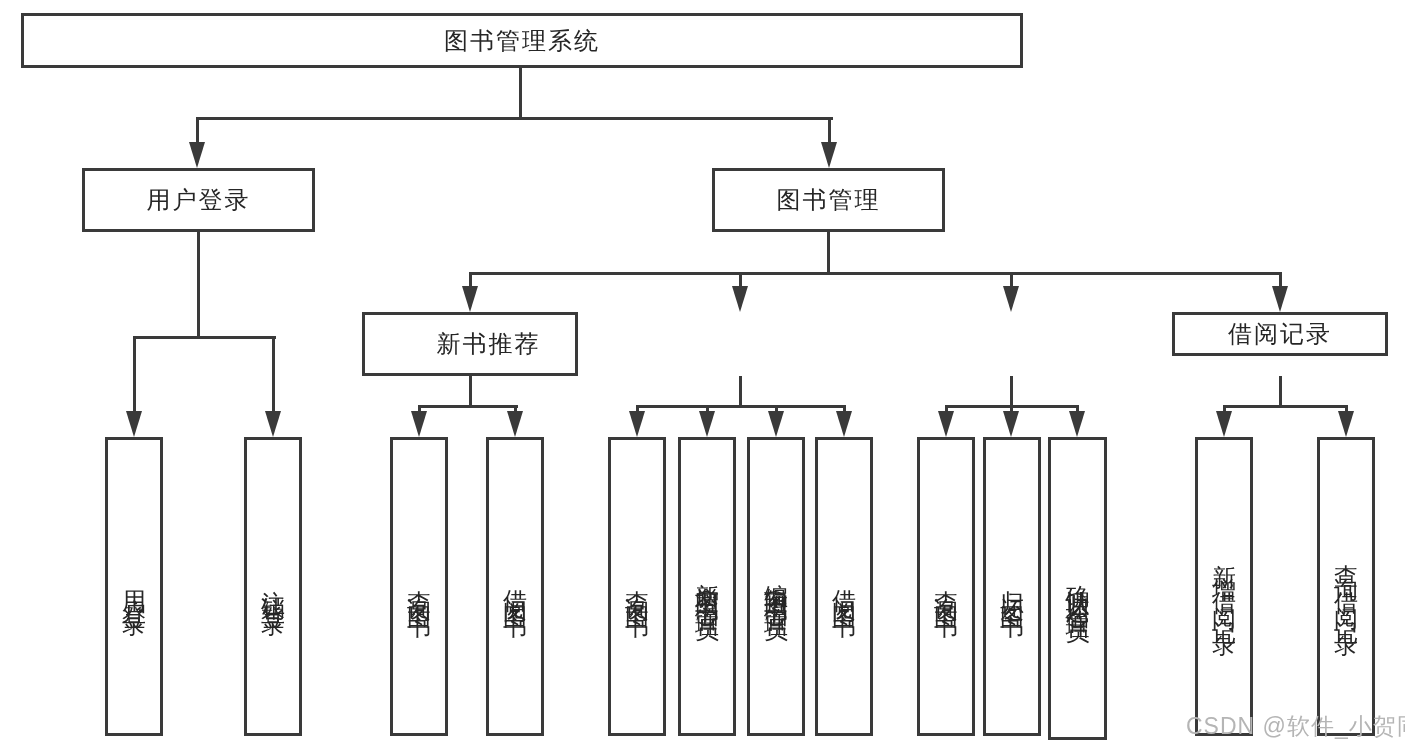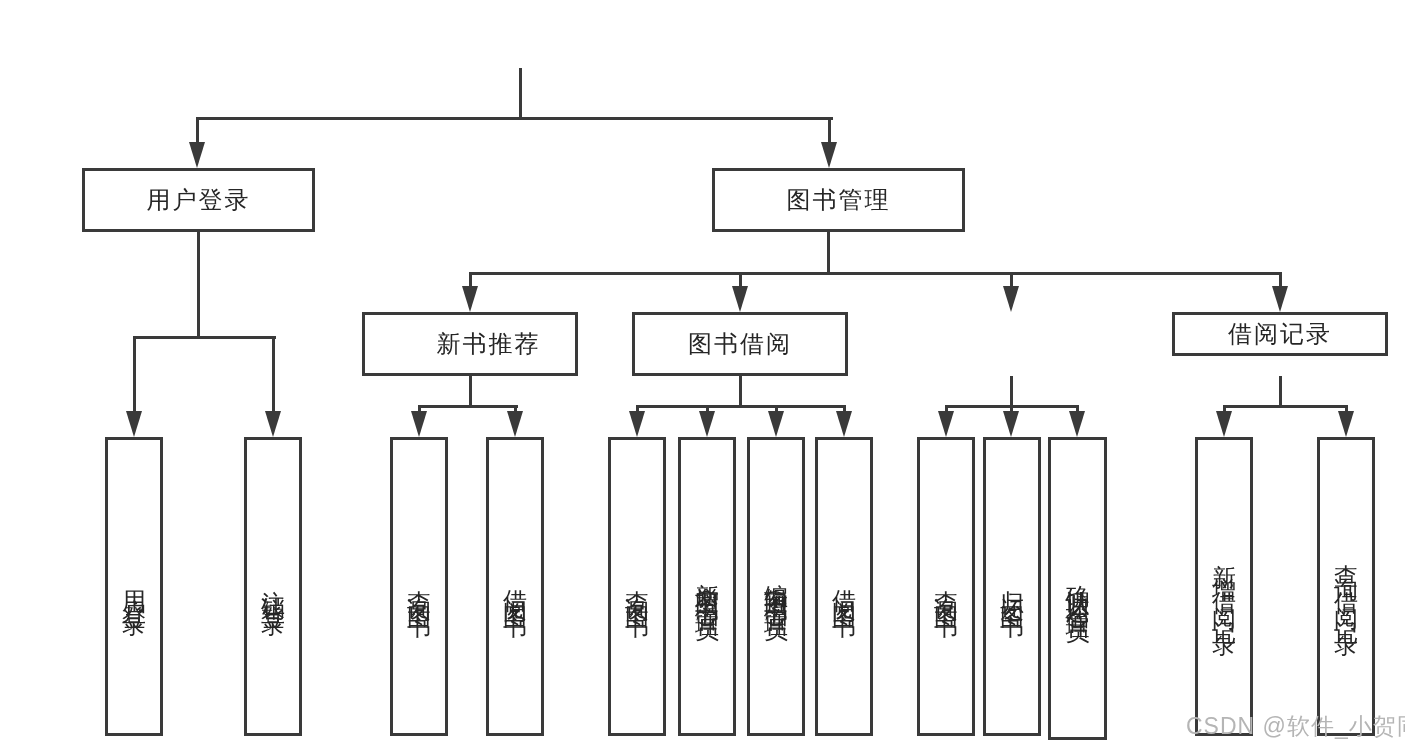--- a/index.html
+++ b/index.html
@@ -53,32 +53,35 @@
     letter-spacing:1px;
     z-index:10;
     white-space:nowrap;
   }
 </style>
 </head>
 <body>
 
 <div class="canvas">
 
+  <div class="box" style="left:21px;top:13px;width:1002px;height:55px;">
+    <span>图书管理系统</span>
+  </div>
 
   <div class="vline" style="left:519px;top:68px;height:52px;"></div>
   <div class="hline" style="left:196px;top:117px;width:637px;"></div>
   <div class="vline" style="left:196px;top:117px;height:30px;"></div>
   <div class="arrow" style="left:189px;top:142px;"></div>
   <div class="vline" style="left:828px;top:117px;height:30px;"></div>
   <div class="arrow" style="left:821px;top:142px;"></div>
 
   <div class="box" style="left:82px;top:168px;width:233px;height:64px;">
     <span>用户登录</span>
   </div>
-  <div class="box" style="left:712px;top:168px;width:253px;height:64px;">
+  <div class="box" style="left:712px;top:168px;width:233px;height:64px;">
     <span>图书管理</span>
   </div>
 
   <div class="vline" style="left:197px;top:232px;height:107px;"></div>
   <div class="hline" style="left:133px;top:336px;width:143px;"></div>
   <div class="vline" style="left:133px;top:336px;height:80px;"></div>
   <div class="arrow" style="left:126px;top:411px;"></div>
   <div class="vline" style="left:272px;top:336px;height:80px;"></div>
   <div class="arrow" style="left:265px;top:411px;"></div>
 
@@ -88,23 +91,20 @@
   <div class="arrow" style="left:462px;top:286px;"></div>
   <div class="vline" style="left:739px;top:272px;height:20px;"></div>
   <div class="arrow" style="left:732px;top:286px;"></div>
   <div class="vline" style="left:1010px;top:272px;height:20px;"></div>
   <div class="arrow" style="left:1003px;top:286px;"></div>
   <div class="vline" style="left:1279px;top:272px;height:20px;"></div>
   <div class="arrow" style="left:1272px;top:286px;"></div>
 
   <div class="box" style="left:362px;top:312px;width:216px;height:64px;padding-left:37px;">
     <span>新书推荐</span>
-  </div>
-  <div class="box" style="left:632px;top:312px;width:216px;height:64px;">
-    <span>图书借阅</span>
   </div>
   <div class="box" style="left:1172px;top:312px;width:216px;height:44px;">
     <span>借阅记录</span>
   </div>
 
   <div class="vline" style="left:469px;top:376px;height:32px;"></div>
   <div class="hline" style="left:418px;top:405px;width:100px;"></div>
   <div class="vline" style="left:418px;top:405px;height:16px;"></div>
   <div class="arrow" style="left:411px;top:411px;"></div>
   <div class="vline" style="left:514px;top:405px;height:16px;"></div>

